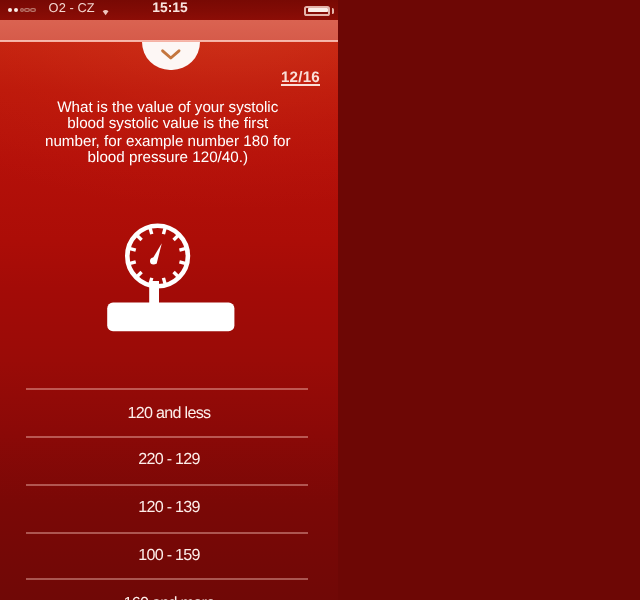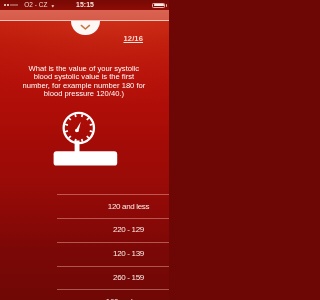--- a/index.html
+++ b/index.html
@@ -34,33 +34,33 @@
      background:linear-gradient(to bottom,#da6351 0%,#d65b4a 100%);}
   .navline{position:absolute;left:0;top:19.7px;width:169px;height:1.7px;
      background:linear-gradient(to bottom,#f3a698 0%,#fbc8bd 45%,#f0a091 100%);}
 
   
   .tabwrap{position:absolute;left:0;top:21.2px;width:169px;height:14.4px;overflow:hidden;}
   .tab{position:absolute;left:71.4px;top:-14.6px;width:28.5px;height:28.5px;border-radius:50%;
        background:#fdf7f5;}
 
   
-  .counter{position:absolute;right:26px;top:33.6px;font-size:7.6px;color:#fadfd8;font-weight:bold;letter-spacing:.1px;text-decoration:underline;}
+  .counter{position:absolute;right:9px;top:33.6px;font-size:7.6px;color:#fadfd8;font-weight:bold;letter-spacing:.1px;text-decoration:underline;}
 
   
-  .question{position:absolute;left:1.6px;width:164.6px;top:65px;text-align:center;
+  .question{position:absolute;left:1.6px;width:164.6px;top:50px;text-align:center;
      font-size:7.6px;line-height:8.3px;color:#ffffff;}
   .question span{display:block;}
 
   
   .gauge{position:absolute;left:0;top:0;width:169px;height:300px;}
 
   
   .answers{position:absolute;left:0;top:194.3px;width:169px;}
-  .row{position:relative;height:23.75px;margin-left:44px;}
+  .row{position:relative;height:23.75px;}
   .row .sep{position:absolute;left:13px;width:141.3px;top:0;height:.85px;background:rgba(255,205,195,.40);}
   .row .lbl{position:absolute;left:0;width:169px;top:7.4px;text-align:center;
      font-size:8.05px;color:#fdeeea;letter-spacing:-.35px;}
 </style>
 </head>
 <body>
 
 <div class="phone">
   <div class="bg"></div>
 
@@ -134,20 +134,20 @@
     <div class="row">
       <div class="sep"></div>
       <div class="lbl">220 - 129</div>
     </div>
     <div class="row">
       <div class="sep"></div>
       <div class="lbl">120 - 139</div>
     </div>
     <div class="row">
       <div class="sep"></div>
-      <div class="lbl">260 - 159</div>
+      <div class="lbl">100 - 159</div>
     </div>
     <div class="row">
       <div class="sep"></div>
       <div class="lbl">160 and more</div>
     </div>
   </div>
 </div>
 
 </body></html>

